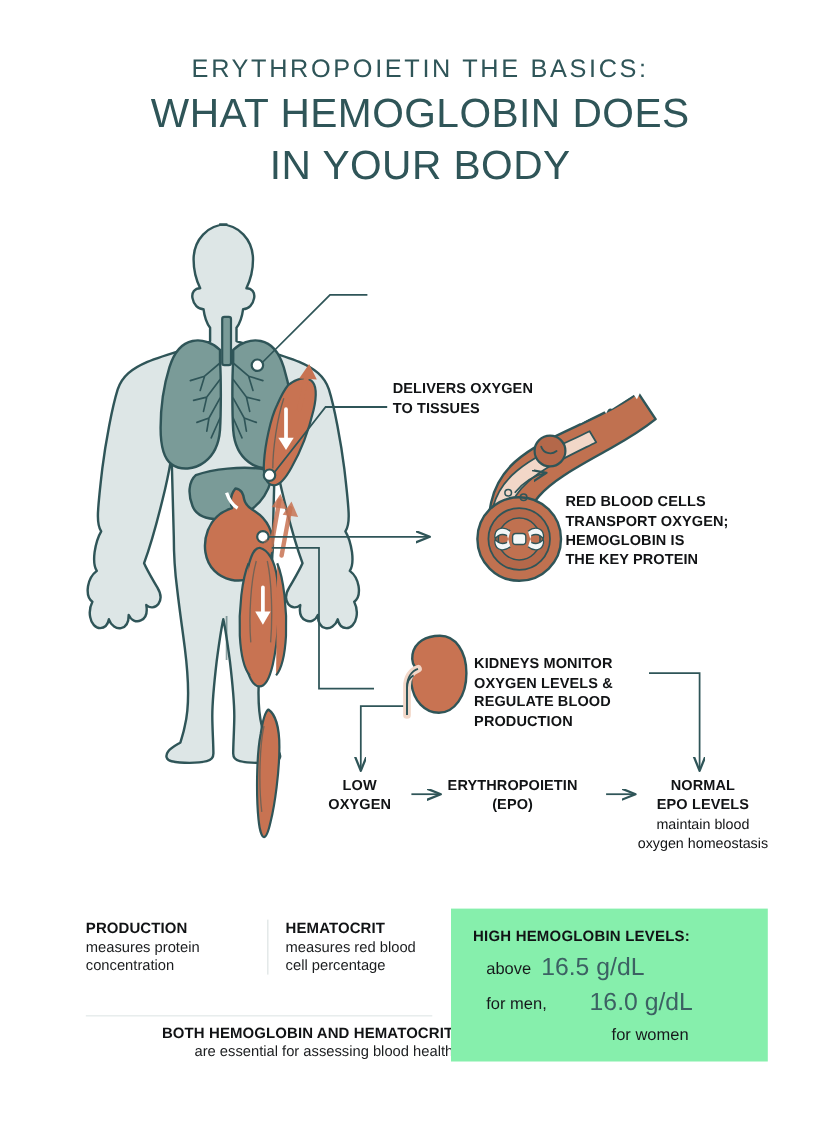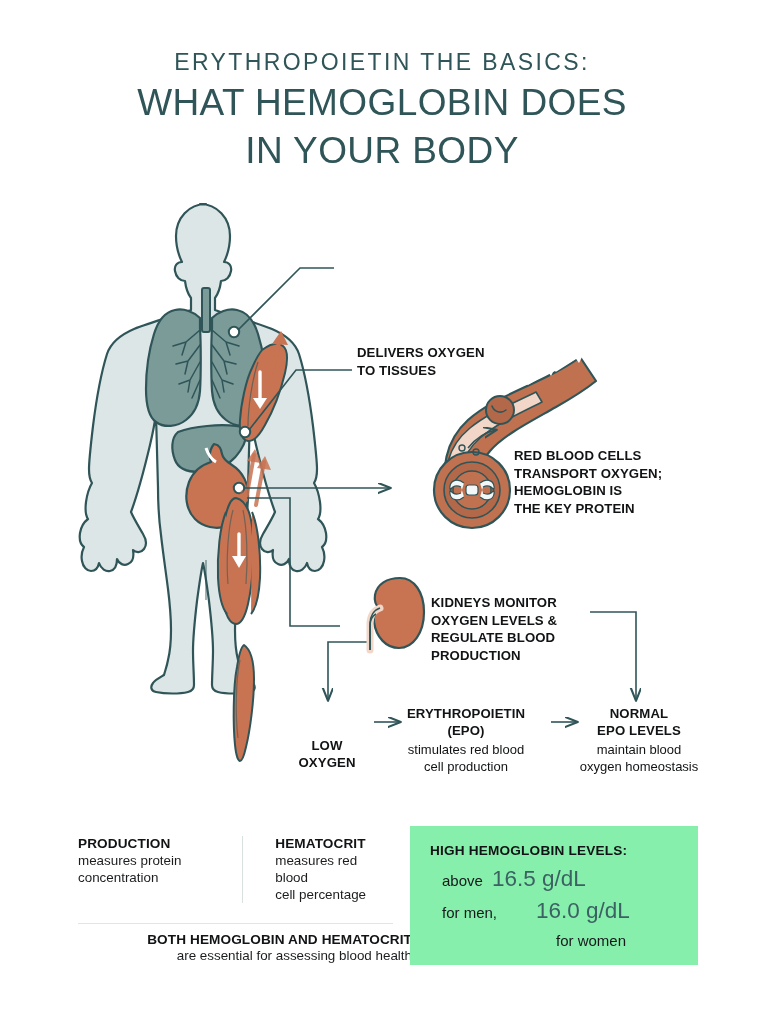--- a/index.html
+++ b/index.html
@@ -73,33 +73,33 @@
     letter-spacing: 0.1px;
     white-space: pre-line;
   }
   .flow-sub {
     font-weight: 400;
     font-size: 13px;
     line-height: 1.3;
     margin-top: 2px;
     white-space: pre-line;
   }
-  #flow-low    { left: 286px; top: 705px; width: 82px; margin-top: 32px; }
+  #flow-low    { left: 286px; top: 705px; width: 82px; }
   #flow-epo    { left: 383px; top: 705px; width: 166px; }
   #flow-normal { left: 563px; top: 705px; width: 152px; }
 
   
   #defs {
     position: absolute;
     left: 78px; top: 836px;
     width: 318px;
   }
   .def-row { display: flex; }
   .def-col { width: 50%; padding-right: 14px; }
-  .def-col.right { padding-left: 32px; border-left: 1px solid #d9e0e0; margin-left: 12px; }
+  .def-col.right { padding-left: 16px; border-left: 1px solid #d9e0e0; margin-left: 12px; }
   .def-term {
     font-weight: bold;
     font-size: 13.6px;
     color: #111315;
     letter-spacing: 0.1px;
     margin-bottom: 1px;
   }
   .def-desc {
     font-size: 13.4px;
     color: #1b1d1f;
@@ -477,22 +477,20 @@
 REGULATE BLOOD
 PRODUCTION</div>
 
   <div class="flow-item" id="flow-low">
     <div class="flow-head">LOW
 OXYGEN</div>
   </div>
   <div class="flow-item" id="flow-epo">
     <div class="flow-head">ERYTHROPOIETIN
 (EPO)</div>
-    <div class="flow-sub">stimulates red blood
-cell production</div>
   </div>
   <div class="flow-item" id="flow-normal">
     <div class="flow-head">NORMAL
 EPO LEVELS</div>
     <div class="flow-sub">maintain blood
 oxygen homeostasis</div>
   </div>
 
   <div id="defs">
     <div class="def-row">

